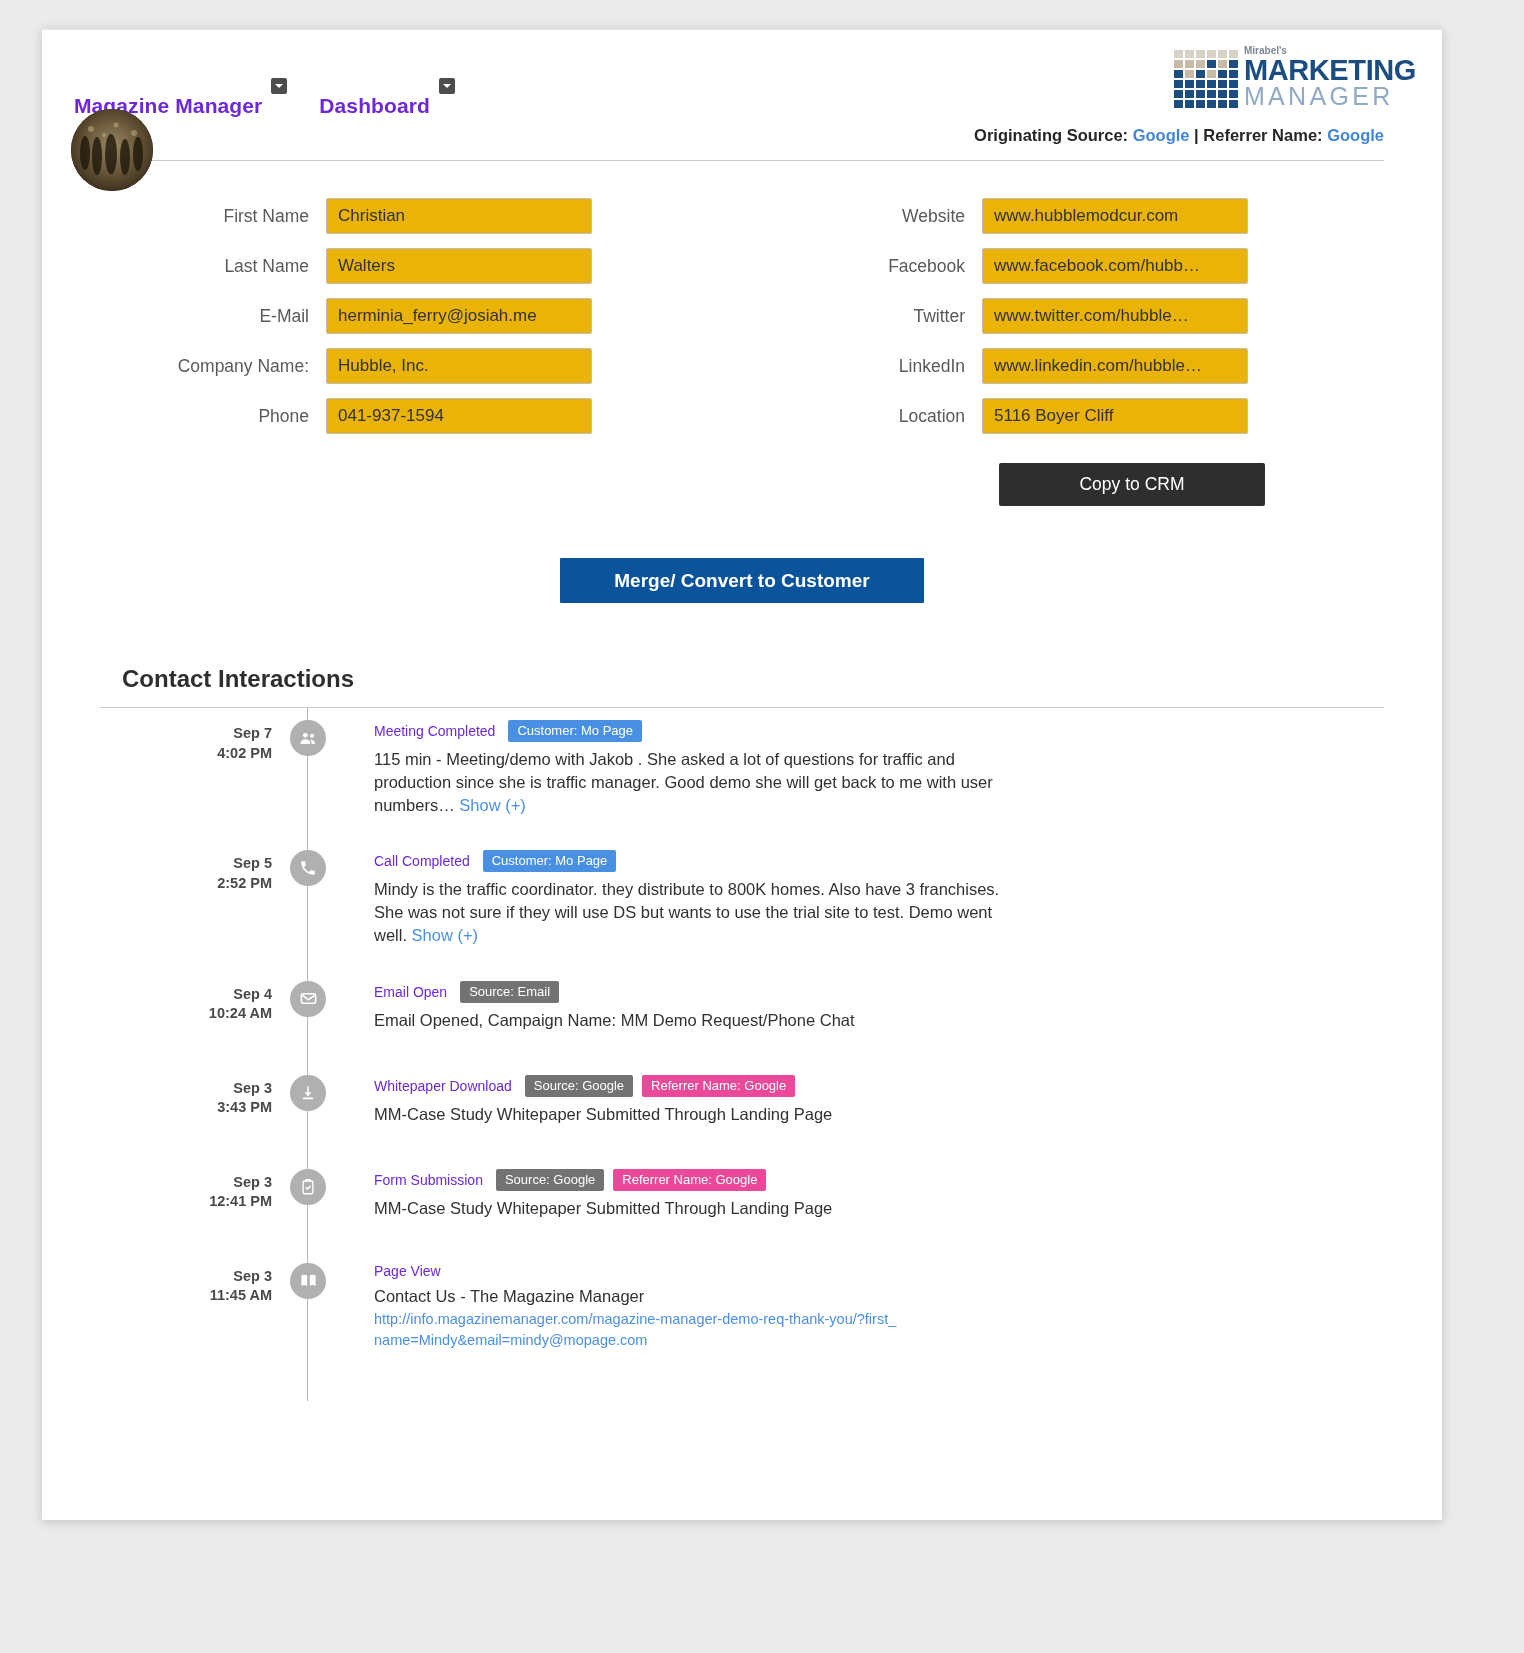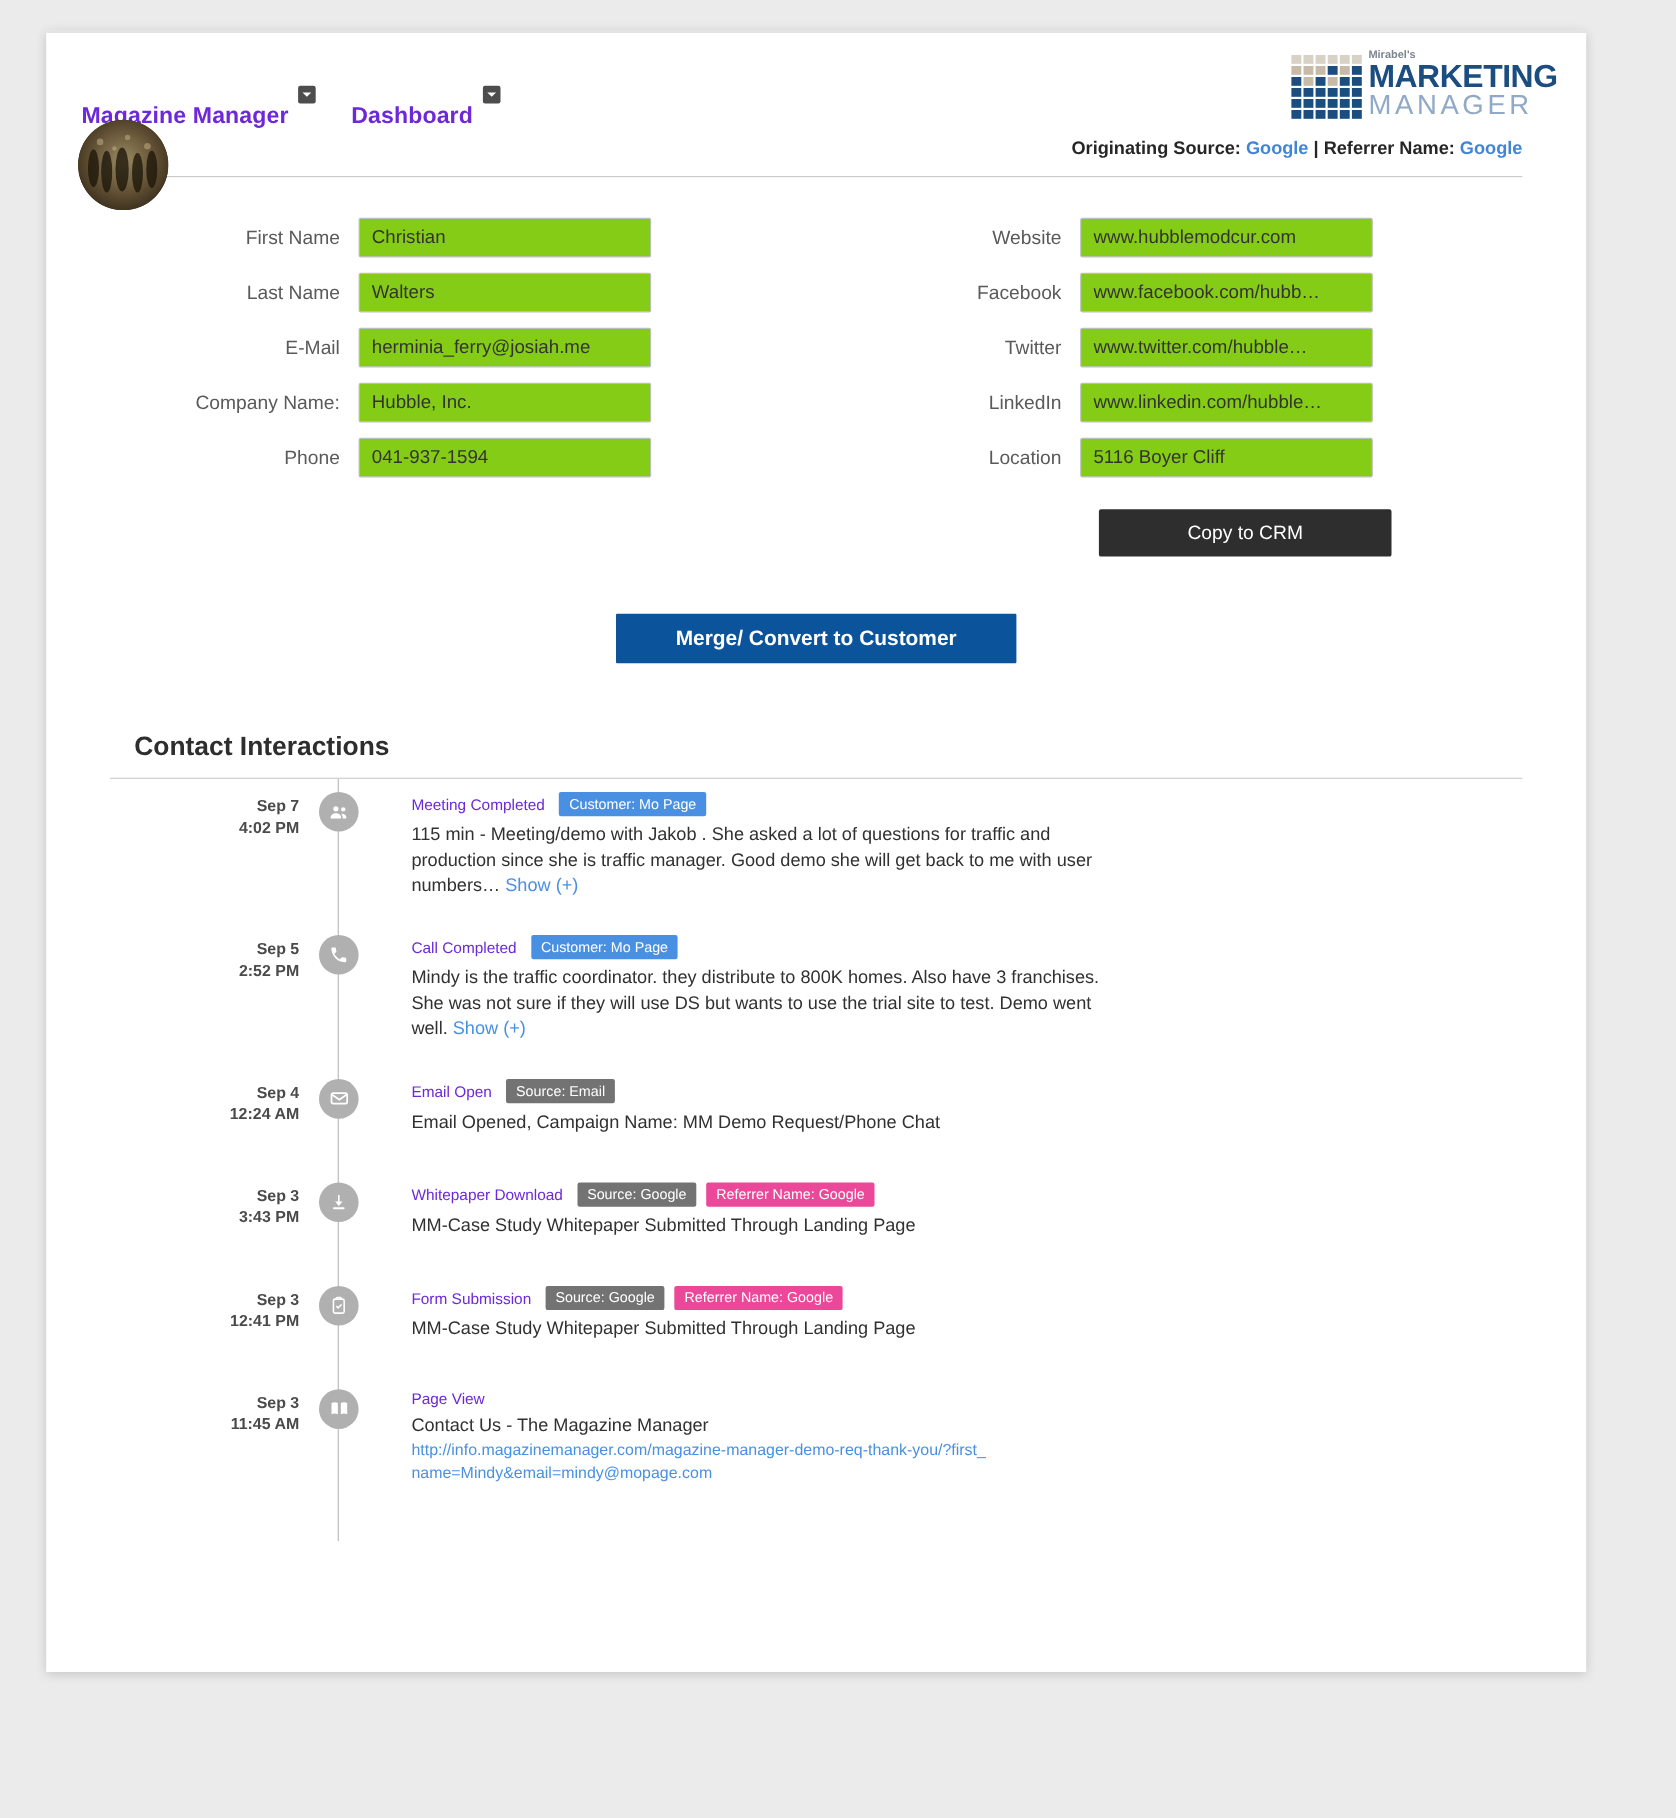--- a/index.html
+++ b/index.html
@@ -99,21 +99,21 @@
   .flabel {
     font-size: 17.5px; color: #5a5a5a;
     text-align: right; padding-right: 17px;
     white-space: nowrap;
   }
   .col.left .flabel { width: 188px; }
   .col.right .flabel { width: 192px; }
   .finput {
     width: 266px; height: 36px;
     border: 1px solid #bdbdbd; border-radius: 2px;
-    background: #84cc16;
+    background: #eab308;
     font-size: 17px; color: #333;
     padding: 0 11px;
     font-family: "Liberation Sans", sans-serif;
     outline: none;
   }
   .btn-crm {
     margin-left: 209px;
     width: 266px; height: 43px;
     background: #2e2e2e; border: none;
     color: #ffffff; font-size: 17.5px;
@@ -396,21 +396,21 @@
               <div class="tl-kind-row">
                 <span class="tl-kind">Call Completed</span>
                 <span class="tag blue">Customer: Mo Page</span>
               </div>
               <div class="tl-desc">Mindy is the traffic coordinator. they distribute to 800K homes. Also have 3 franchises. She was not sure if they will use DS but wants to use the trial site to test. Demo went well.<span class="show">  Show (+)</span></div>
             </div>
           </div>
           <div class="tl-row" style="margin-bottom: 34px;">
             <div class="tl-date">
               <div>Sep 4</div>
-              <div class="d2">12:24 AM</div>
+              <div class="d2">10:24 AM</div>
             </div>
             <div class="tl-marker">
               <div class="dot">
                 <svg width="19" height="19" viewBox="0 0 24 24" fill="none" stroke="#fff" stroke-width="2">
                   <rect x="3" y="6" width="18" height="12" rx="2"></rect>
                   <path d="M3.5 7.5L12 13.5 20.5 7.5"></path>
                 </svg>
               </div>
             </div>
             <div class="tl-body">

